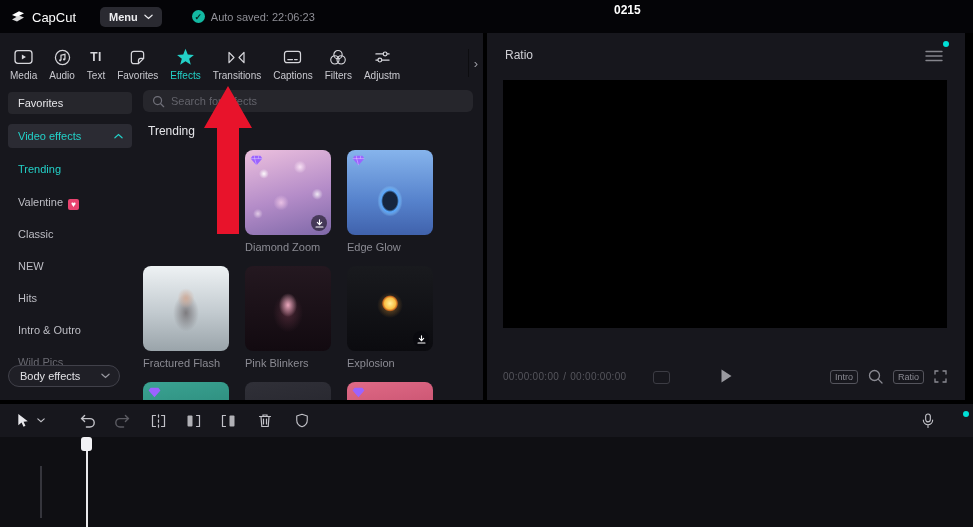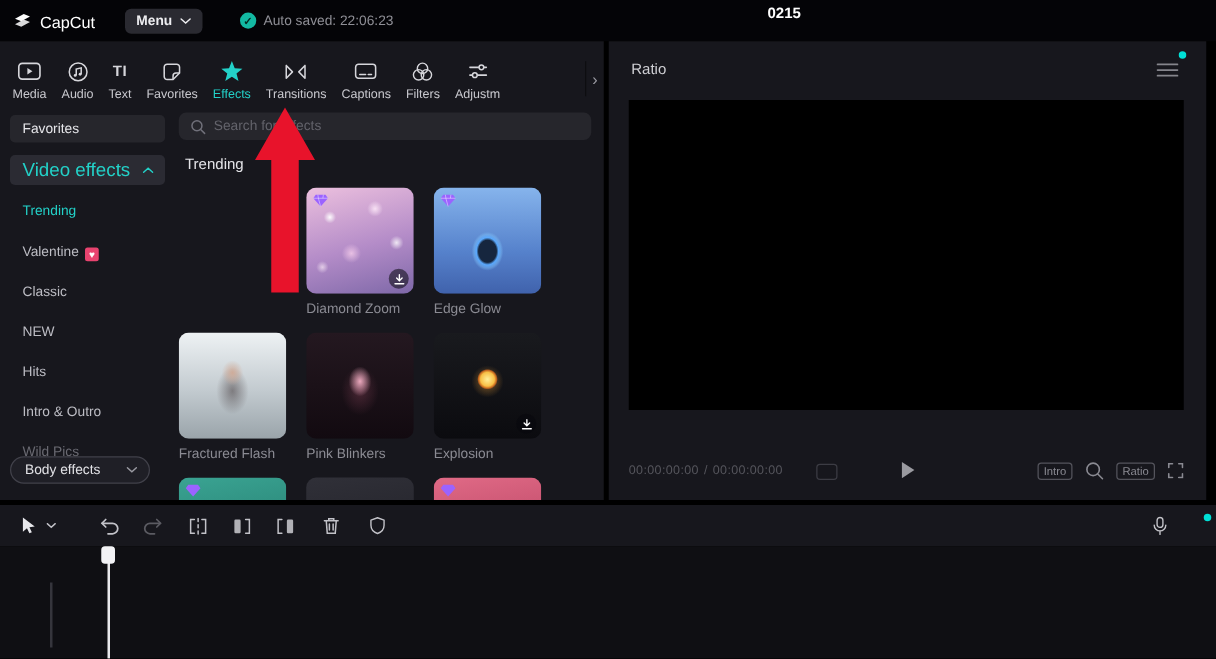--- a/index.html
+++ b/index.html
@@ -20,21 +20,21 @@
   .media-tabs{position:absolute;left:0;top:8px;width:468px;height:46px;display:flex;align-items:center;gap:12px;padding-left:10px;overflow:hidden;}
   .tab{flex:0 0 auto;display:flex;flex-direction:column;align-items:center;gap:3px;font-size:10px;color:#c9c9cf;cursor:default;}
   .tab .ticon{height:19px;display:flex;align-items:center;justify-content:center;color:#d6d6db;}
   .tab.active,.tab.active .ticon{color:#23d1c8;}
   .txt-glyph{font-size:12px;font-weight:bold;letter-spacing:.5px;}
   .panel-expand{position:absolute;left:468px;top:16px;width:15px;height:28px;display:flex;align-items:center;justify-content:center;color:#9a9aa2;font-size:13px;border-left:1px solid #0d0d10;}
 
   
   .sidebar{position:absolute;left:8px;top:59px;width:124px;height:300px;}
   .fav-pill{height:22px;background:#26262c;border-radius:4px;display:flex;align-items:center;padding:0 10px;font-size:11px;color:#e6e6ea;}
-  .group-row{margin-top:10px;height:24px;background:#2b2b33;border-radius:4px;display:flex;align-items:center;justify-content:space-between;padding:0 9px 0 10px;font-size:15px;color:#23d1c8;}
+  .group-row{margin-top:10px;height:24px;background:#2b2b33;border-radius:4px;display:flex;align-items:center;justify-content:space-between;padding:0 9px 0 10px;font-size:11px;color:#23d1c8;}
   .cat{position:absolute;left:10px;font-size:11px;color:#bdbdc4;white-space:nowrap;cursor:default;}
   .cat.active{color:#23d1c8;}
   .cat.dim{color:#6a6a72;}
   .heart{display:inline-flex;width:11px;height:11px;margin-left:5px;background:#e8436f;border-radius:2px;color:#fff;font-size:8px;align-items:center;justify-content:center;vertical-align:-1px;}
   .body-pill{position:absolute;left:0;top:273px;width:112px;height:22px;background:#1f1f26;border:1px solid #41414a;border-radius:12px;display:flex;align-items:center;justify-content:space-between;padding:0 9px 0 11px;font-size:11px;color:#e2e2e6;}
   .chev{color:#9a9aa2;display:flex;}
 
   
   .search{position:absolute;left:143px;top:57px;width:330px;height:22px;background:#26262c;border-radius:6px;display:flex;align-items:center;gap:6px;padding:0 9px;color:#70707a;}
   .search input{flex:1;background:transparent;border:0;outline:0;font-size:11px;color:#ddd;font-family:"Liberation Sans",sans-serif;}

